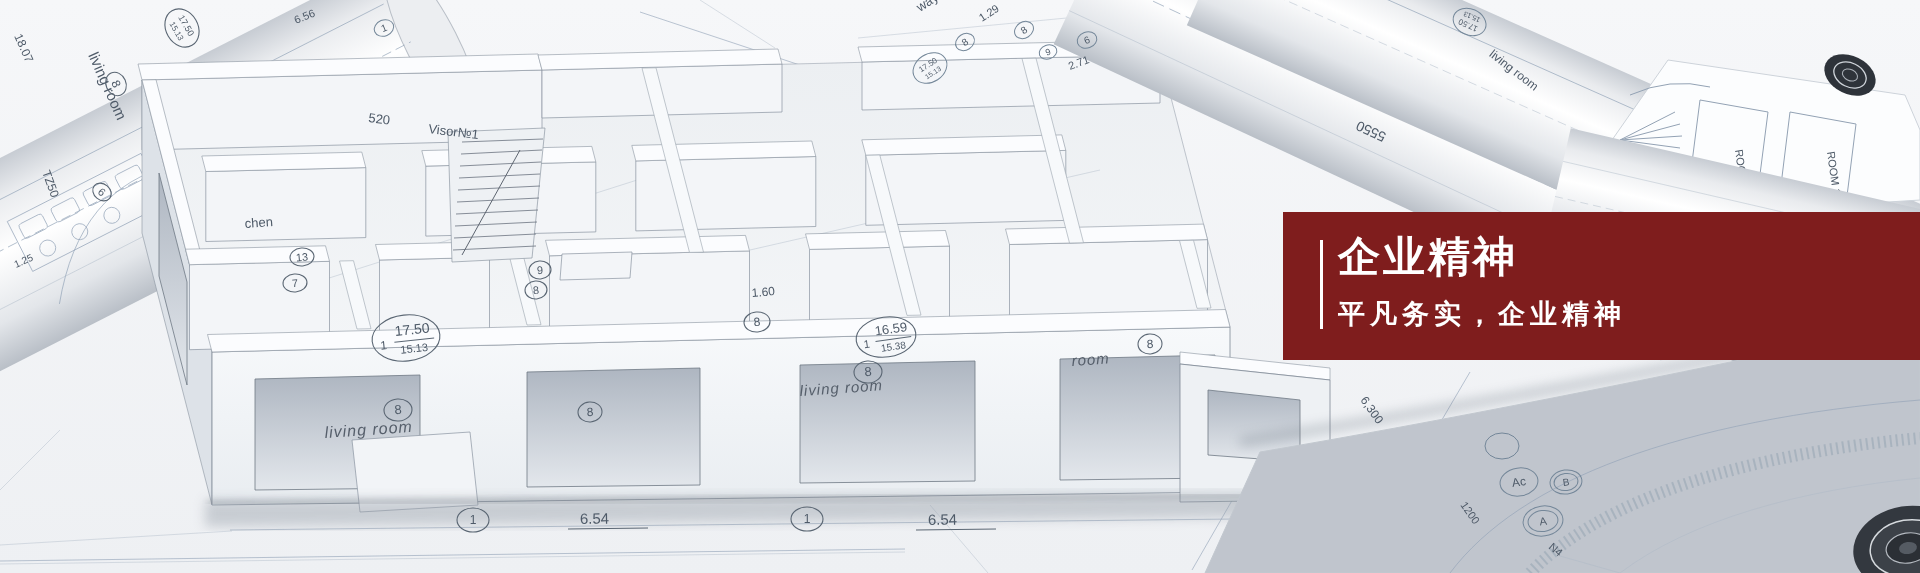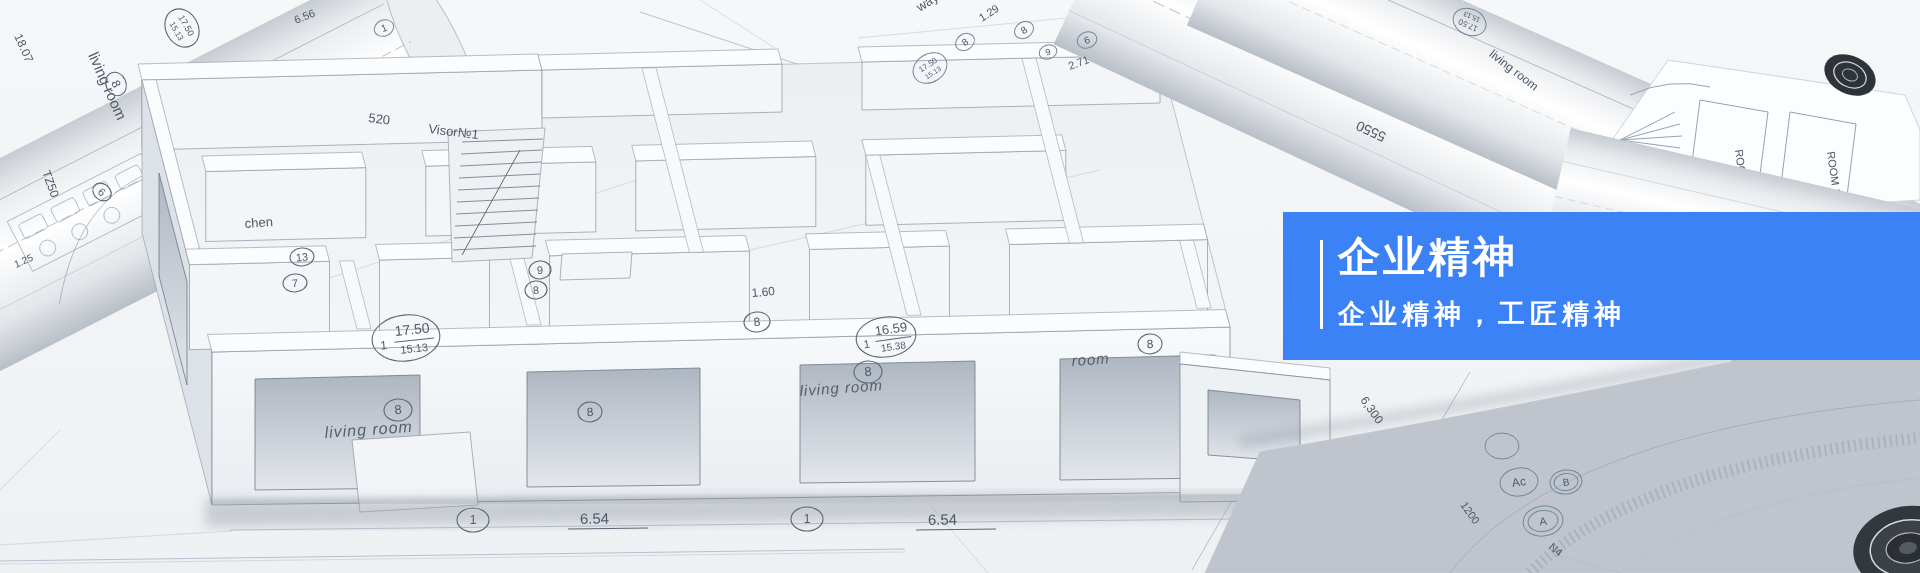--- a/index.html
+++ b/index.html
@@ -15,21 +15,21 @@
   .mt  {fill:#4e5a68;text-anchor:middle;font-size:12px;}
   .ln  {stroke:#5a6673;stroke-width:1;}
   .thin{stroke:#8fa0b5;stroke-width:.8;fill:none;opacity:.75;}
   .thin2{stroke:#aab7c6;stroke-width:.7;fill:none;opacity:.6;}
   .wall{fill:#f3f5f8;stroke:#8a93a0;stroke-width:.7;}
   .walltop{fill:#fbfcfe;stroke:#8a93a0;stroke-width:.6;}
   .wallshade{fill:#dde2e8;stroke:#8a93a0;stroke-width:.6;}
   .strip{fill:#f7f9fb;stroke:#99a2ad;stroke-width:.6;}
   
   .panel{position:absolute;left:1283px;top:212px;width:637px;height:148px;
-         background:#3b82f6;}
+         background:#7f1d1d;}
   .panel .accent{position:absolute;left:37px;top:28px;width:3px;height:89px;
          background:#ffffff;}
   .panel h1{position:absolute;left:55px;top:22px;margin:0;color:#fff;
          font-size:42px;font-weight:bold;letter-spacing:3px;line-height:1.1;}
   .panel p{position:absolute;left:55px;top:88px;margin:0;color:#fff;
          font-size:27px;font-weight:bold;letter-spacing:5px;line-height:1.1;}
 </style>
 </head>
 <body>
 
@@ -406,15 +406,15 @@
       <text class="mt" style="font-size:11px" y="4">A</text>
         </g>
     <text class="bl" style="font-size:11px" transform="translate(1548,548) rotate(40)">N4</text>
     <line x1="1560" y1="556" x2="1620" y2="573" class="thin2"></line>
   </g>
 </svg>
 
 <div class="panel">
   <div class="accent"></div>
   <h1>企业精神</h1>
-  <p>企业精神，工匠精神</p>
+  <p>平凡务实，企业精神</p>
 </div>
 </div>
 
 </body></html>

